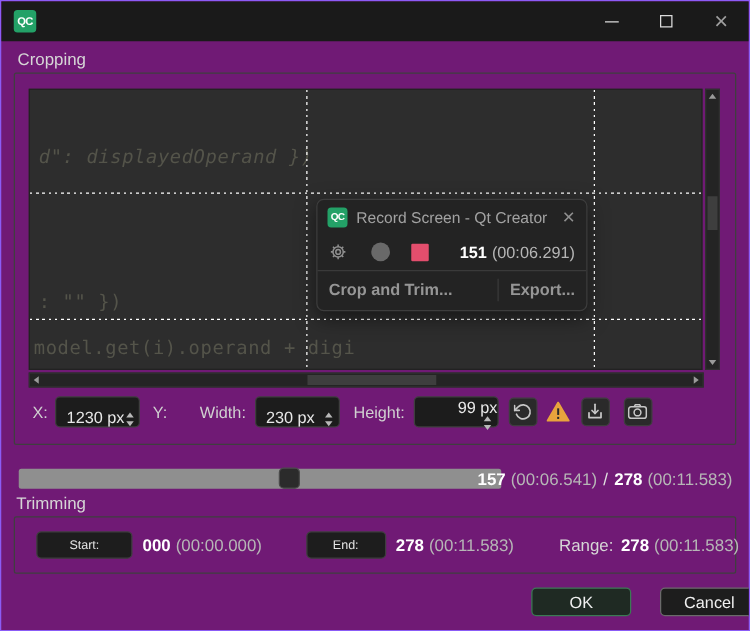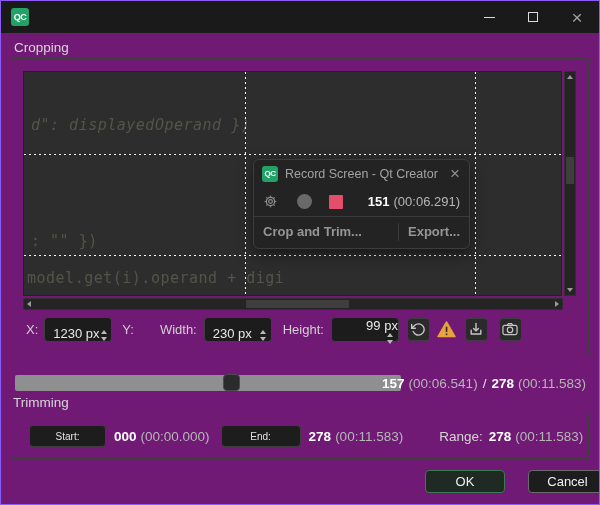--- a/index.html
+++ b/index.html
@@ -240,21 +240,21 @@
     <span class="frame-bold">157</span><span class="time-dim">(00:06.541)</span><span class="sep-slash">/</span><span class="frame-bold">278</span><span class="time-dim">(00:11.583)</span>
   </div>
 
   <div class="group-label" style="left:12px;top:394px;">Trimming</div>
   <div class="groupbox" id="gb-trim">
     <div class="trim-row">
       <div class="text-btn" style="width:77px;margin-left:16px;">Start:</div>
       <div class="val" style="margin-left:8px;">
         <span class="frame-bold">000</span><span class="time-dim">(00:00.000)</span>
       </div>
-      <div class="text-btn" style="width:80px;margin-left:11px;">End:</div>
+      <div class="text-btn" style="width:64px;margin-left:35px;">End:</div>
       <div class="val" style="margin-left:8px;">
         <span class="frame-bold">278</span><span class="time-dim">(00:11.583)</span>
       </div>
       <div class="val" style="margin-left:36px;color:#d6d6d6;">Range:</div>
       <div class="val" style="margin-left:6px;">
         <span class="frame-bold">278</span><span class="time-dim">(00:11.583)</span>
       </div>
 
     </div>
   </div>

